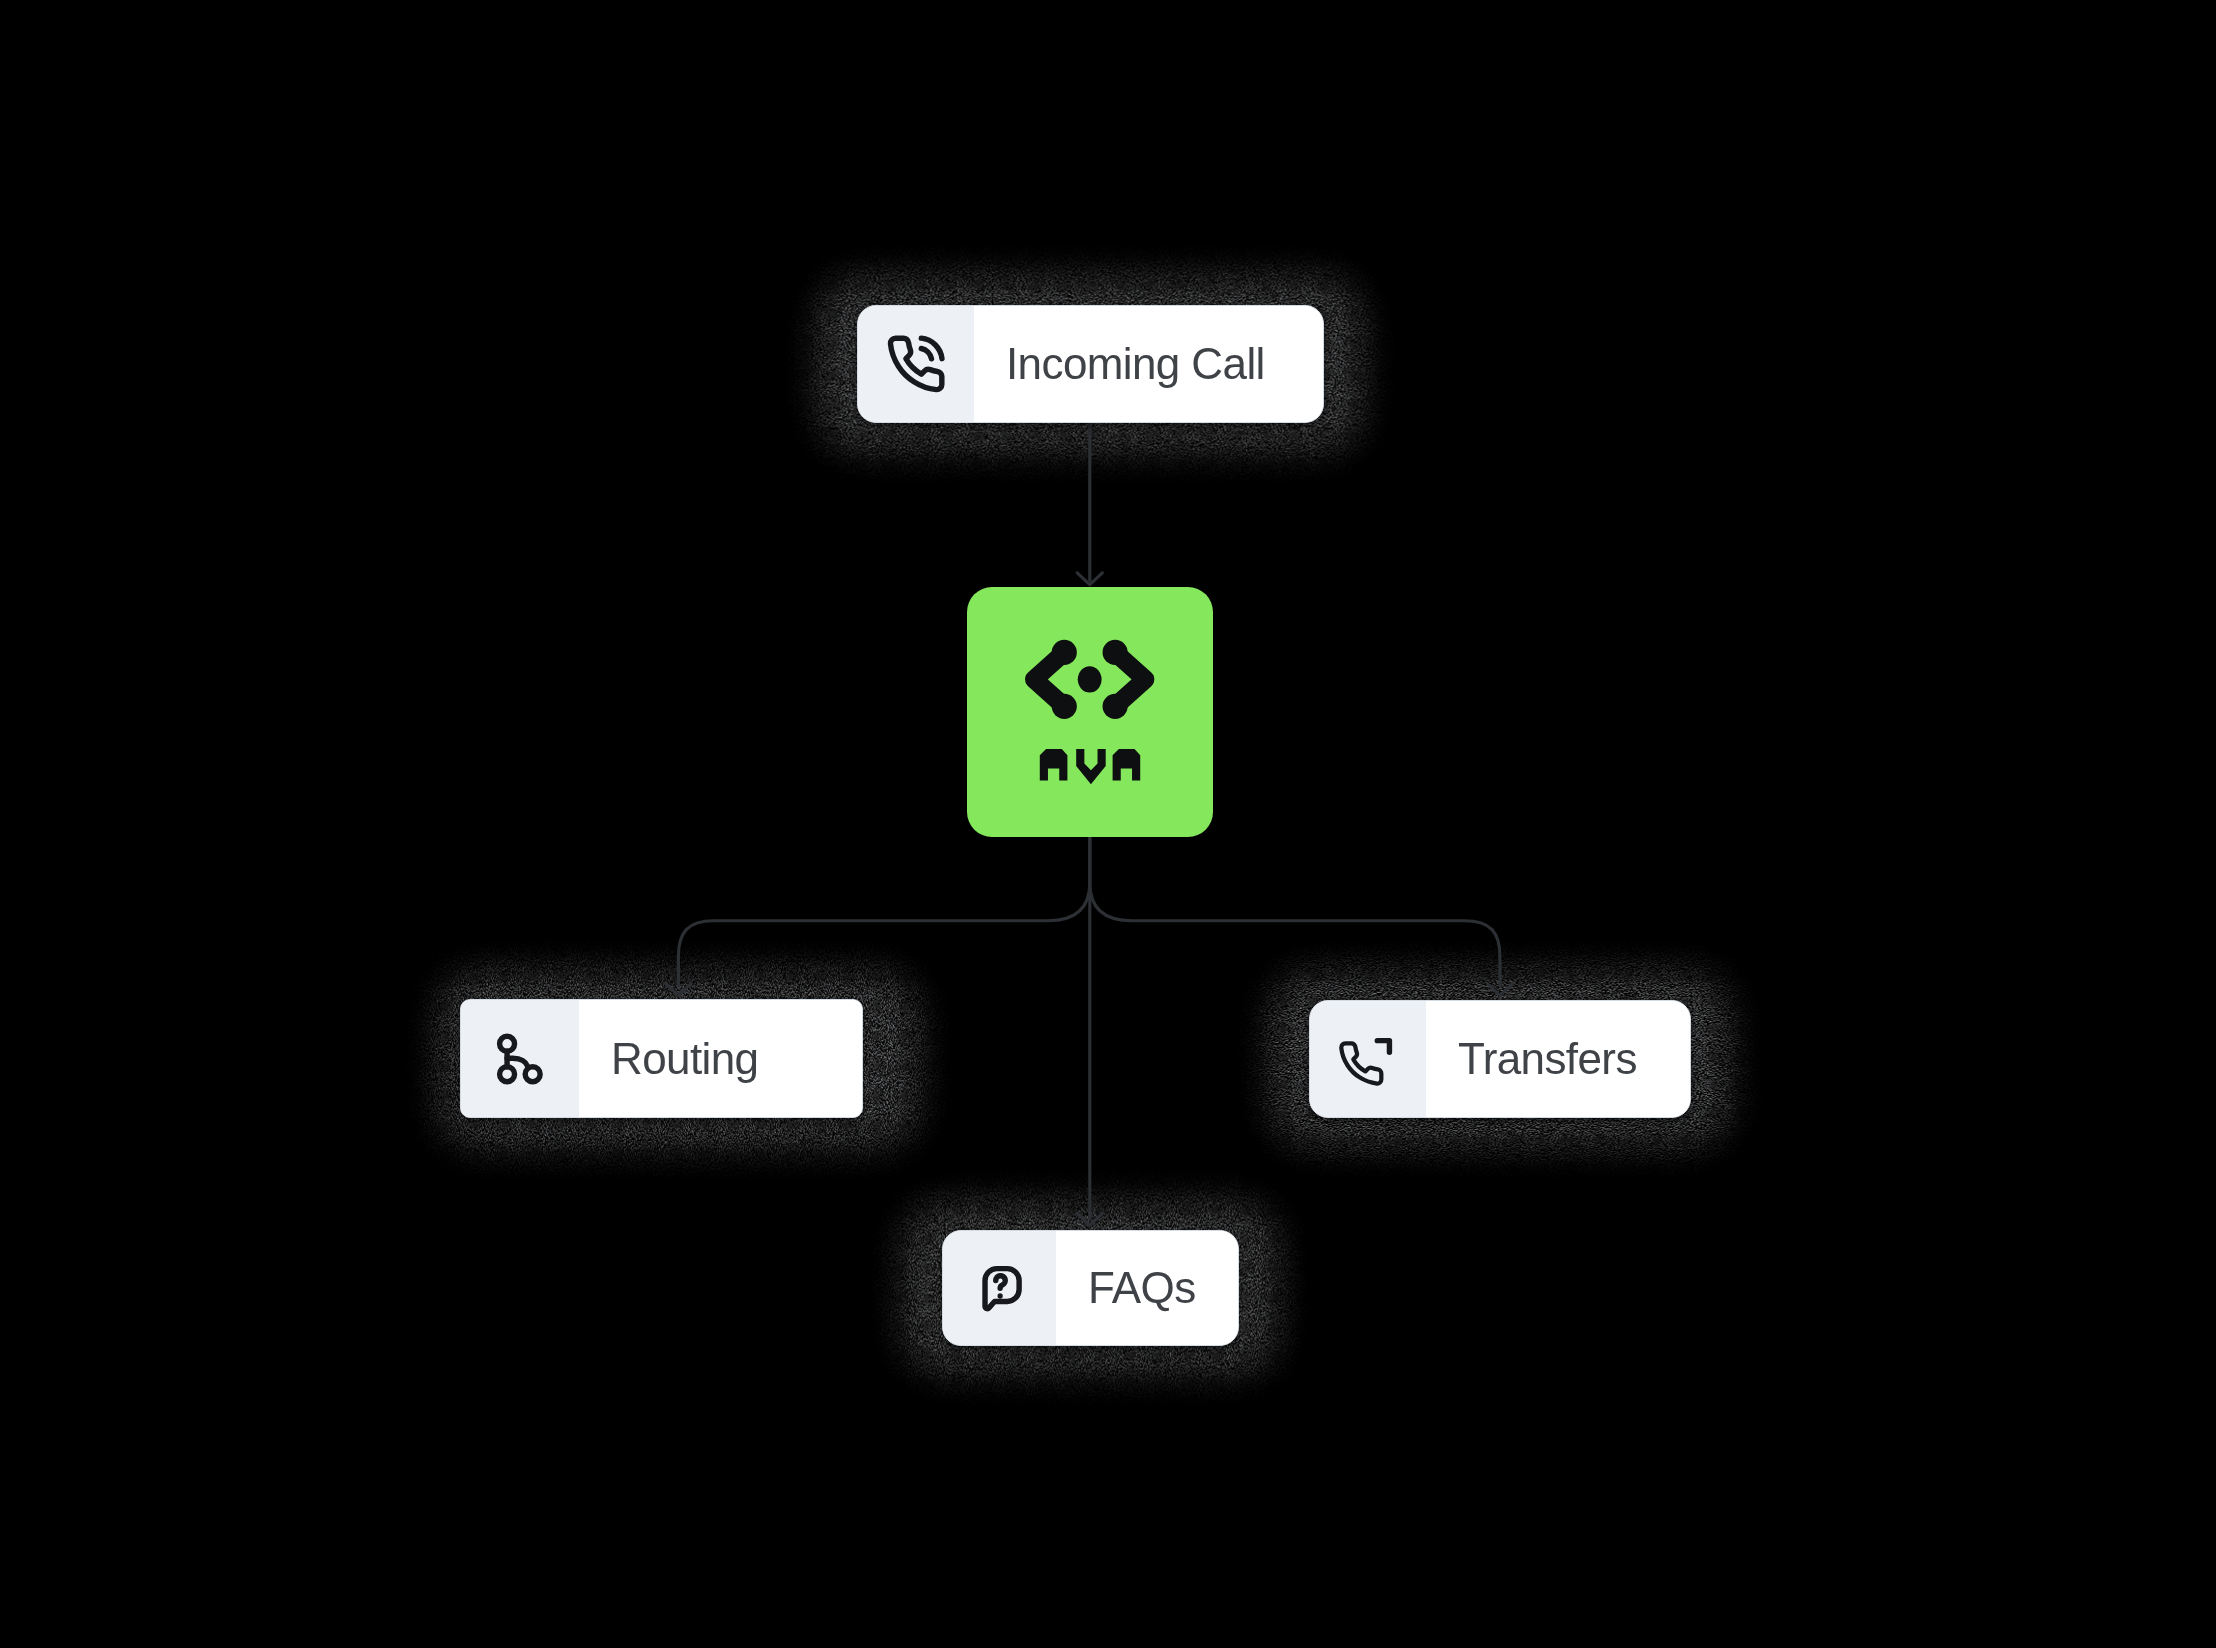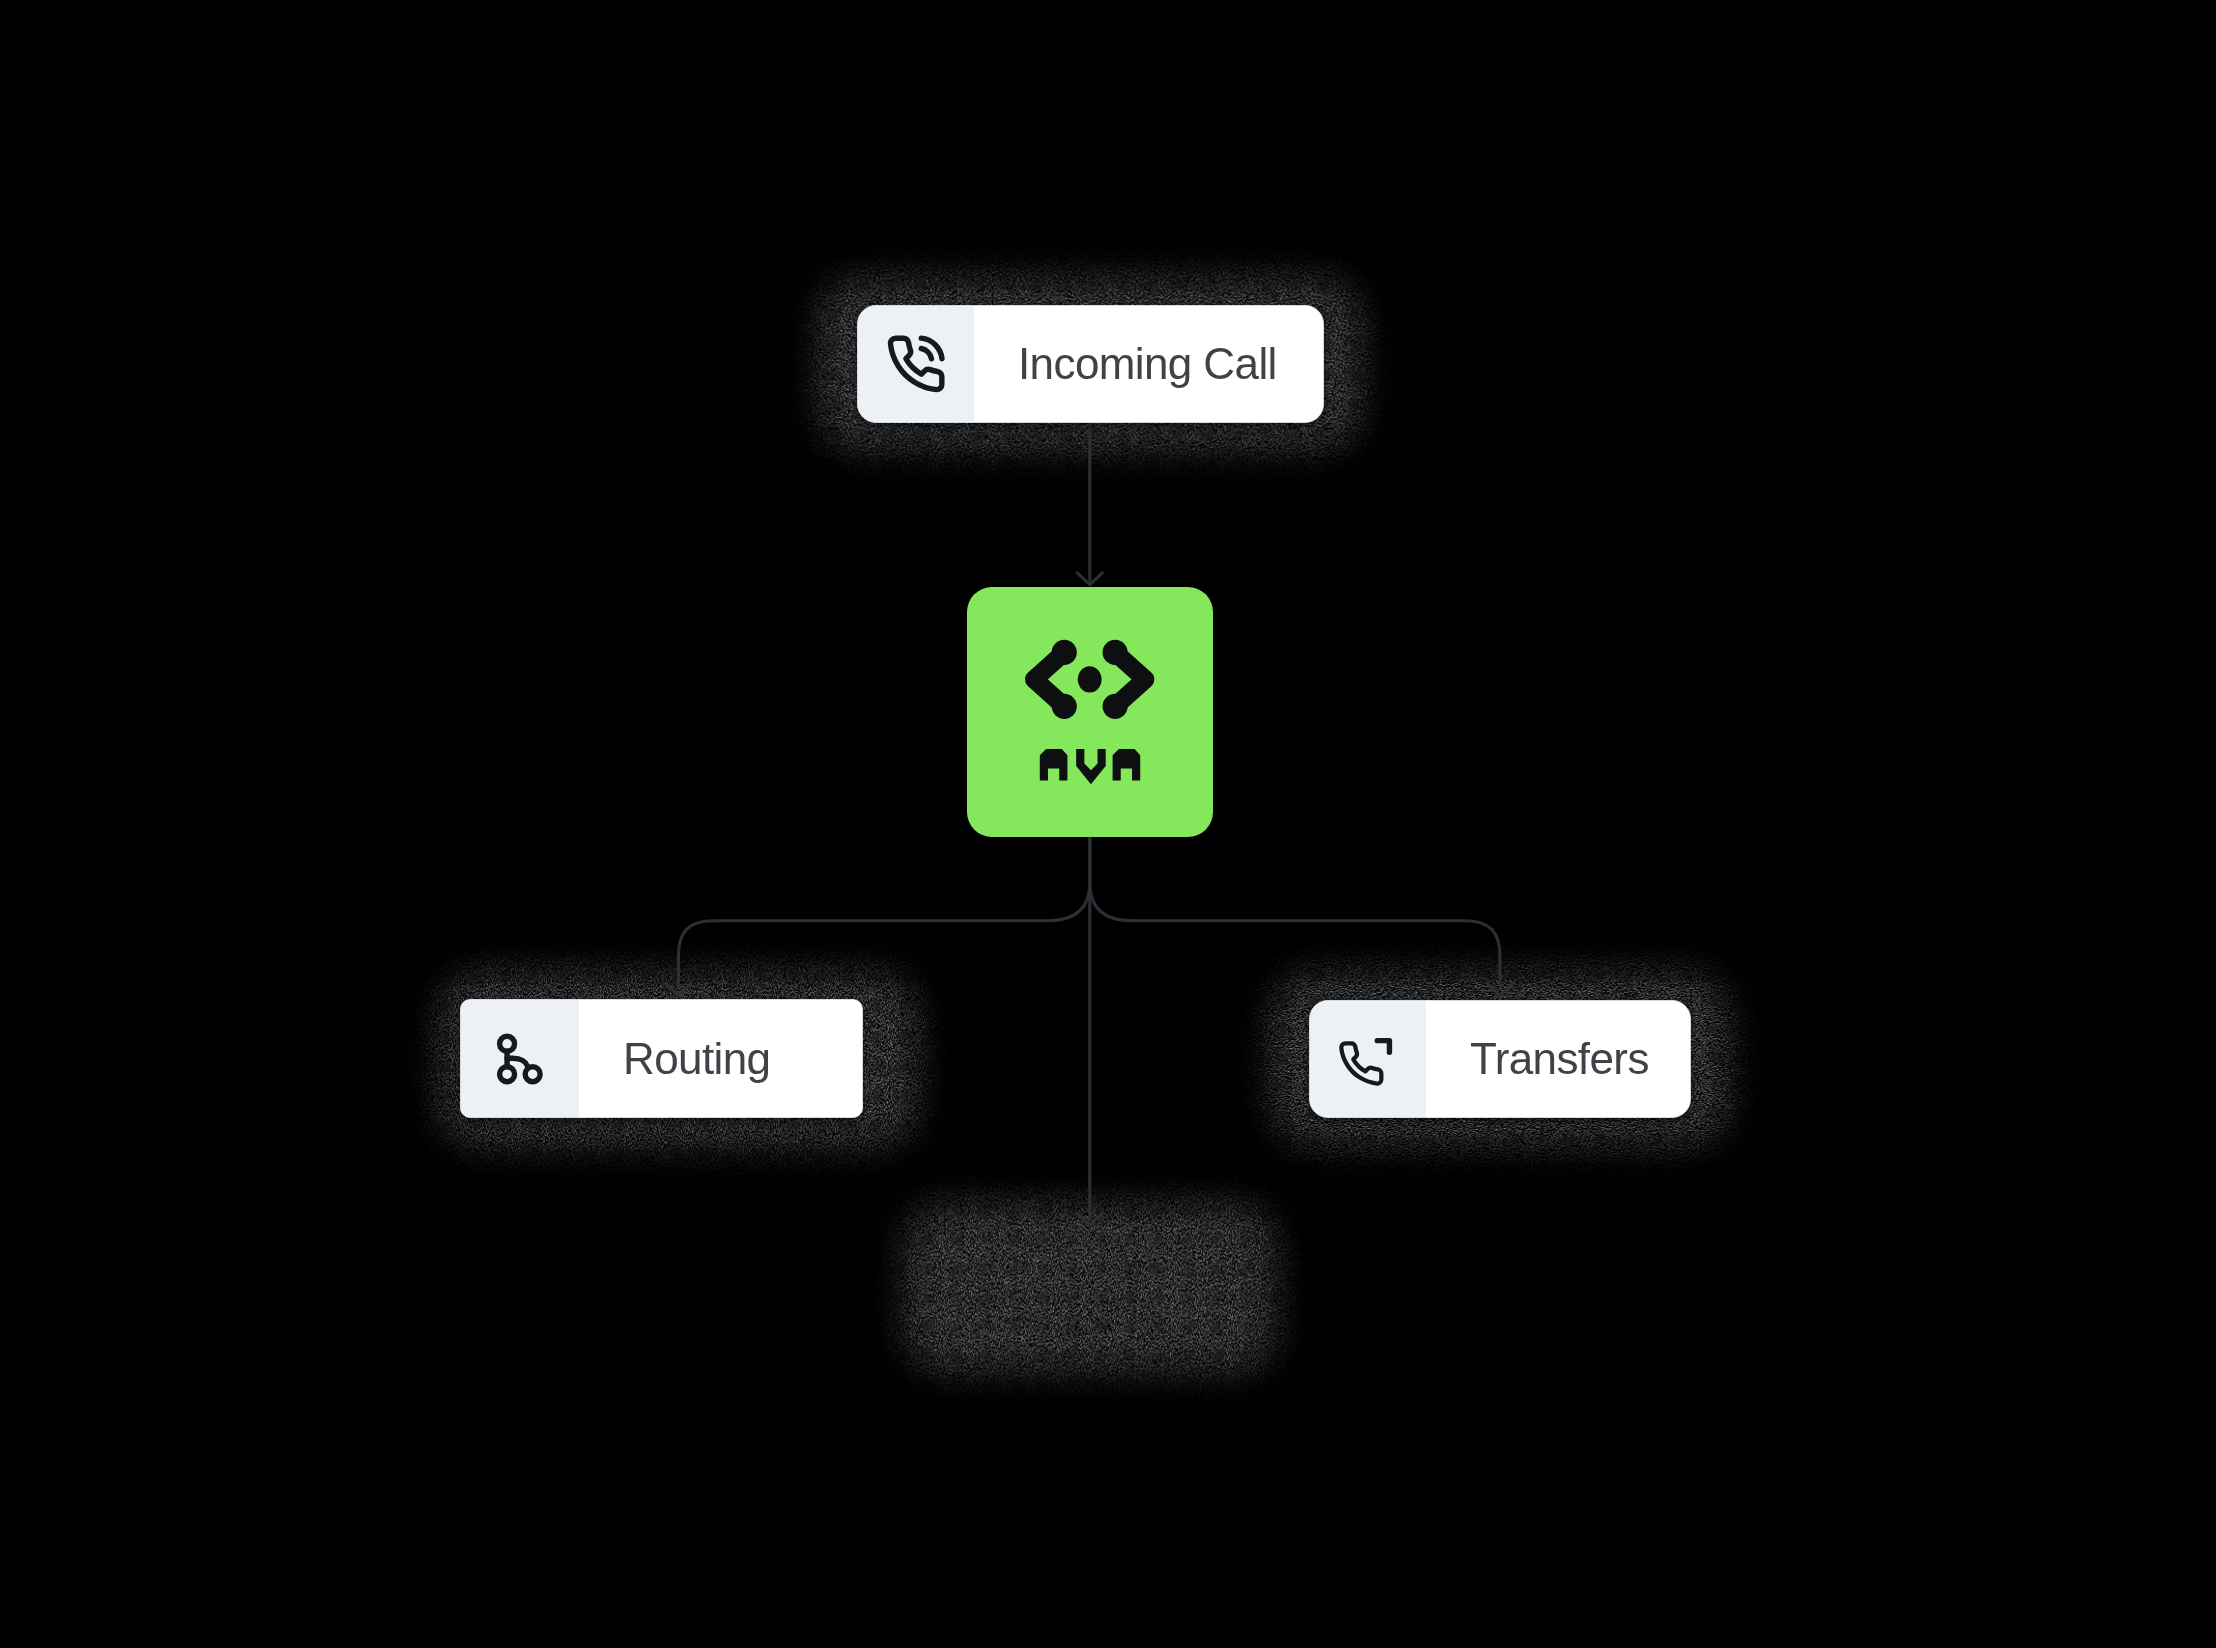--- a/index.html
+++ b/index.html
@@ -27,21 +27,21 @@
     background:#edf0f4;
     display:flex;
     align-items:center;
     justify-content:center;
   }
   .label-sec{
     flex:1 1 auto;
     background:#ffffff;
     display:flex;
     align-items:center;
-    padding-left:44px;
+    padding-left:32px;
     font-size:44px;
     font-weight:500;
     letter-spacing:-0.6px;
     color:#3f4247;
     white-space:nowrap;
   }
   .agent-box{
     position:absolute;
     left:967px;top:587px;
     width:246px;height:250px;
@@ -166,15 +166,25 @@
       <svg width="62" height="62" viewBox="0 0 24 24" fill="none" stroke="#17191c" stroke-width="2.1" stroke-linecap="round" stroke-linejoin="round">
         <g transform="translate(0,4.4) scale(0.78)">
           <path d="M22 16.92v3a2 2 0 0 1-2.18 2 19.79 19.79 0 0 1-8.63-3.07 19.5 19.5 0 0 1-6-6 19.79 19.79 0 0 1-3.07-8.67A2 2 0 0 1 4.11 2h3a2 2 0 0 1 2 1.72 12.84 12.84 0 0 0 .7 2.81 2 2 0 0 1-.45 2.11L8.09 9.91a16 16 0 0 0 6 6l1.27-1.27a2 2 0 0 1 2.11-.45 12.84 12.84 0 0 0 2.81.7A2 2 0 0 1 22 16.92z"></path>
         </g>
         <path d="M15.6,4.9 H20.3 V9.4"></path>
       </svg>
     </div>
     <div class="label-sec">Transfers</div>
   </div>
 
+  <div class="node" style="left:942px;top:1230px;width:297px;height:116px;">
+    <div class="icon-sec" style="width:113px;">
+      <svg width="62" height="62" viewBox="0 0 24 24" fill="none" stroke="#17191c" stroke-width="2.1" stroke-linecap="round" stroke-linejoin="round">
+        <path d="M19.4,12.6 a4.6,4.6 0 0 1 -4.6,4.6 H9.9 L7.7,19.7 C7.2,20.3 6.2,19.9 6.2,19.1 V9.1 A4.6,4.6 0 0 1 10.8,4.5 H14.8 A4.6,4.6 0 0 1 19.4,9.1 Z"></path>
+        <path d="M10.35,9.1 a1.85,1.85 0 1 1 2.55,1.72 c-.65,.27 -.85,.62 -.85,1.28"></path>
+        <circle cx="12.05" cy="15.1" r="1.02" fill="#17191c" stroke="none"></circle>
+      </svg>
+    </div>
+    <div class="label-sec">FAQs</div>
+  </div>
 
 </div>
 
 
 </body></html>

